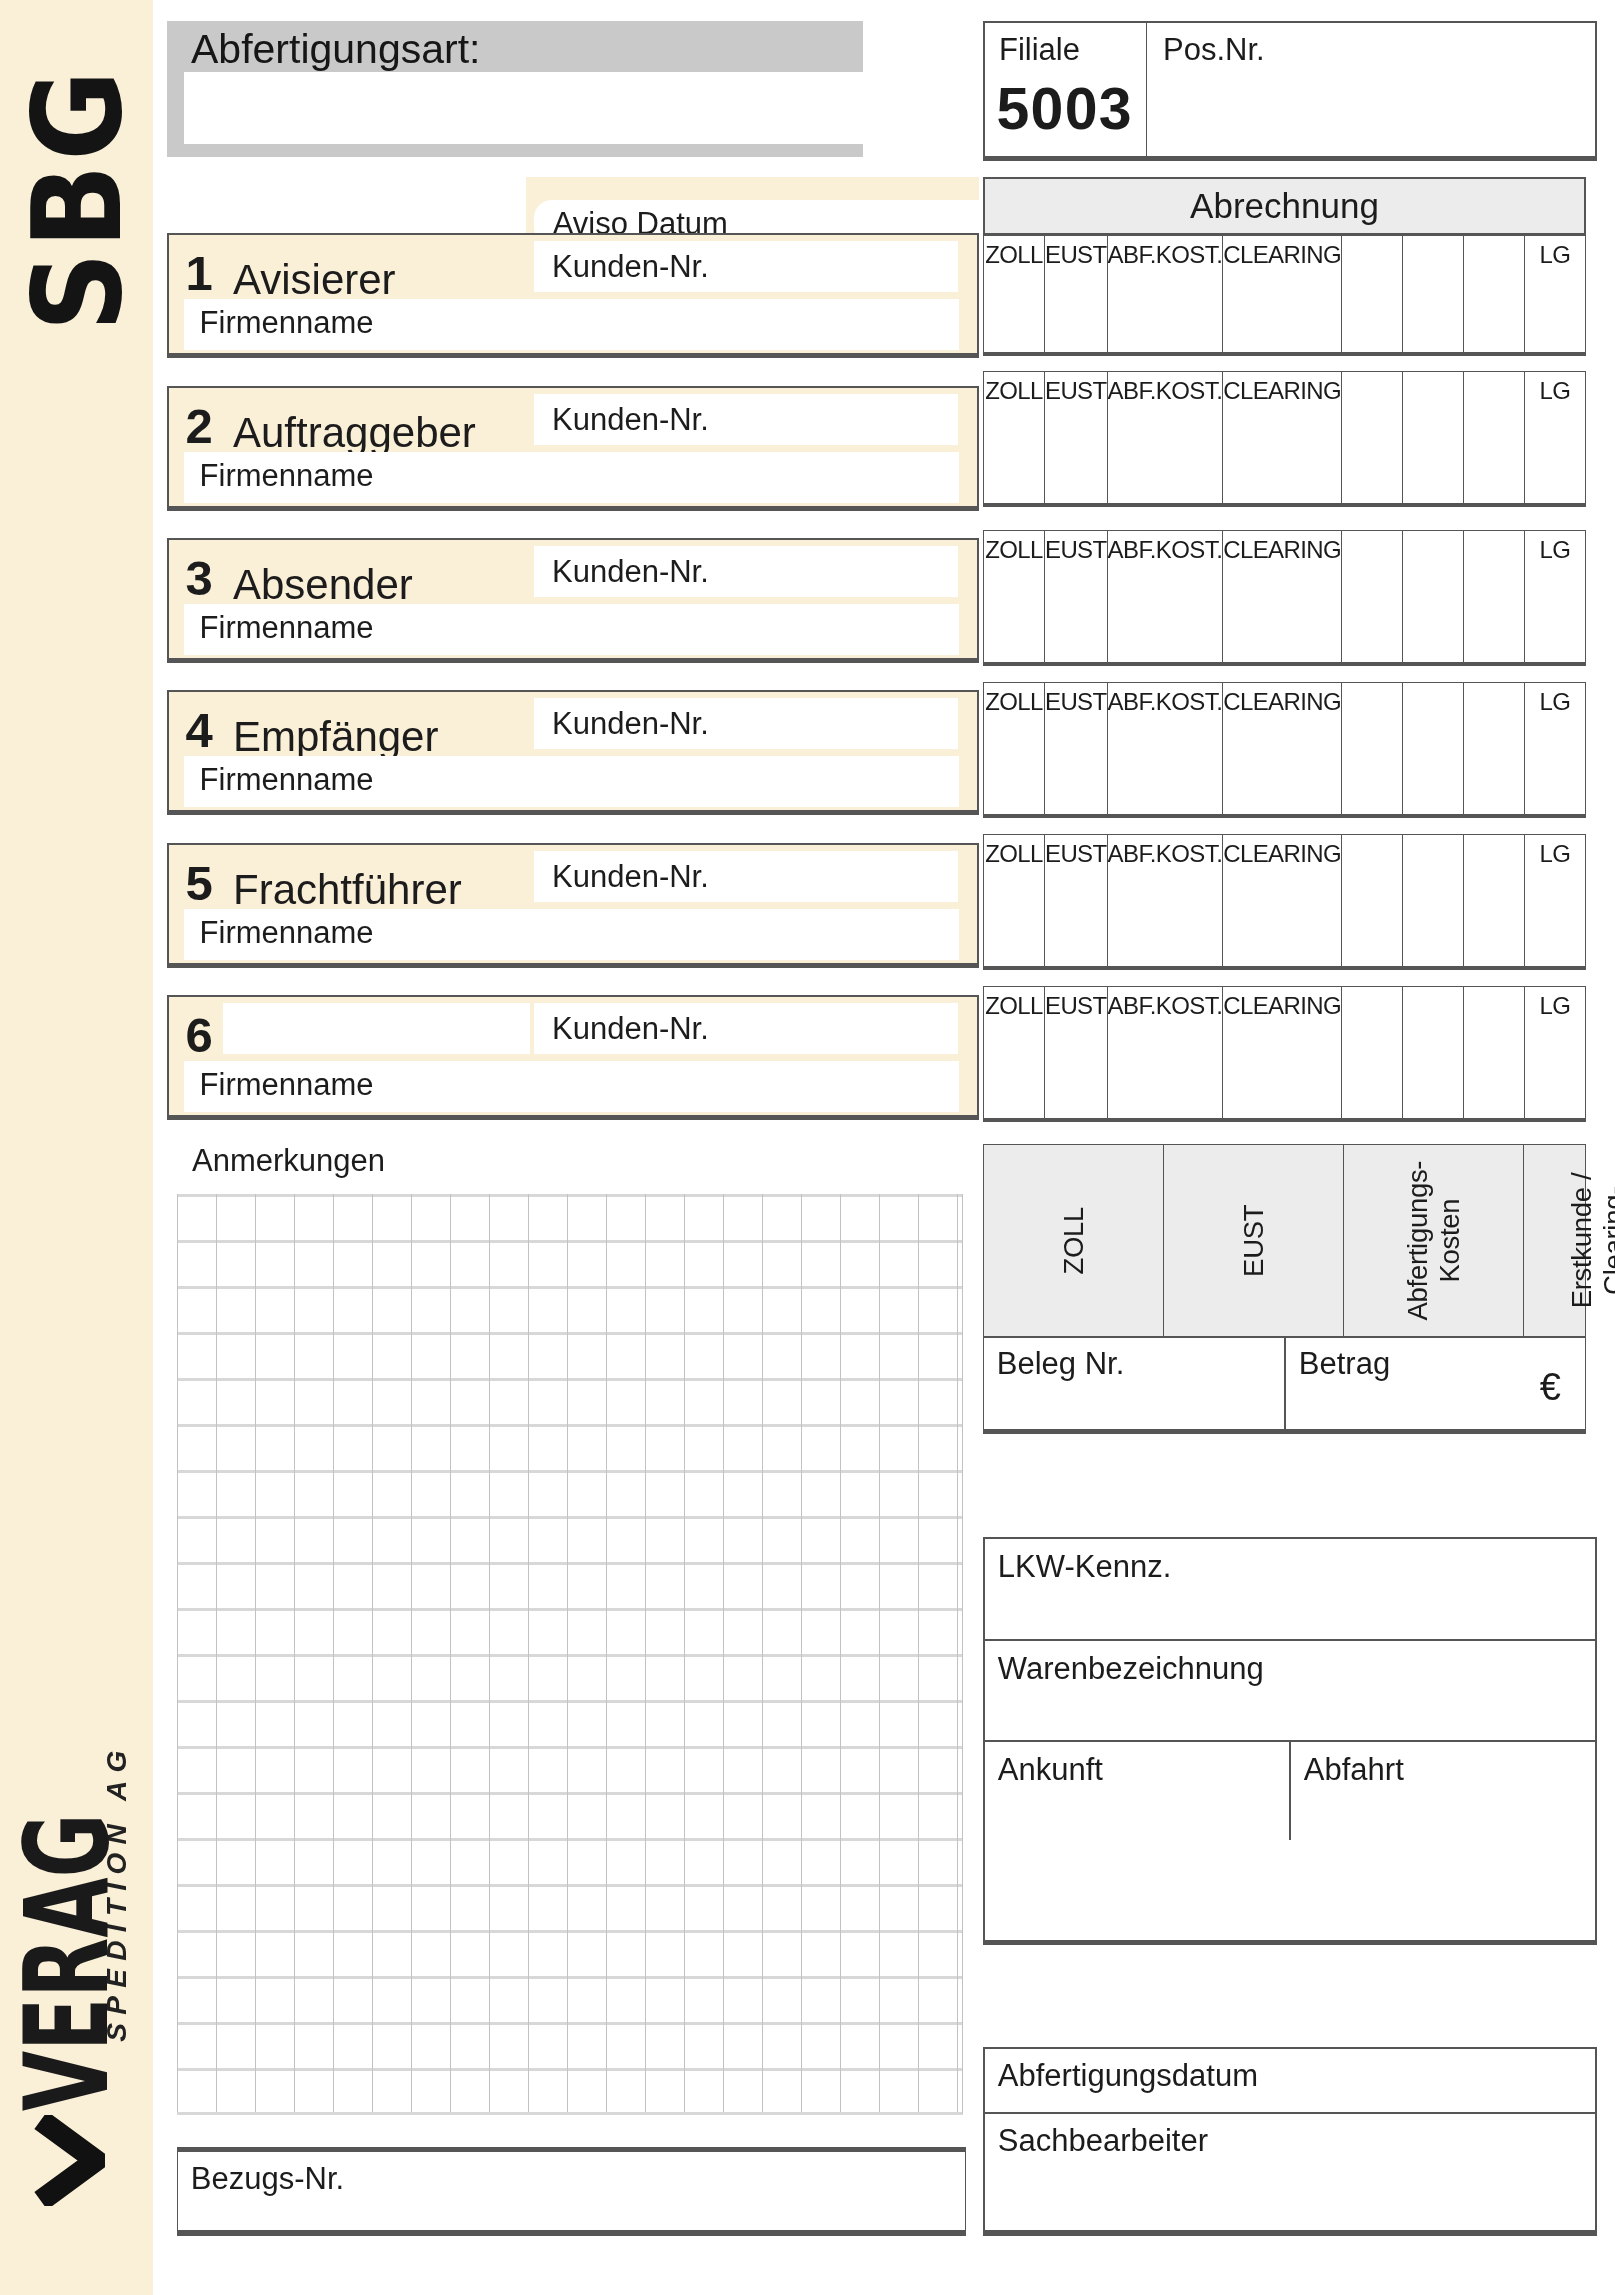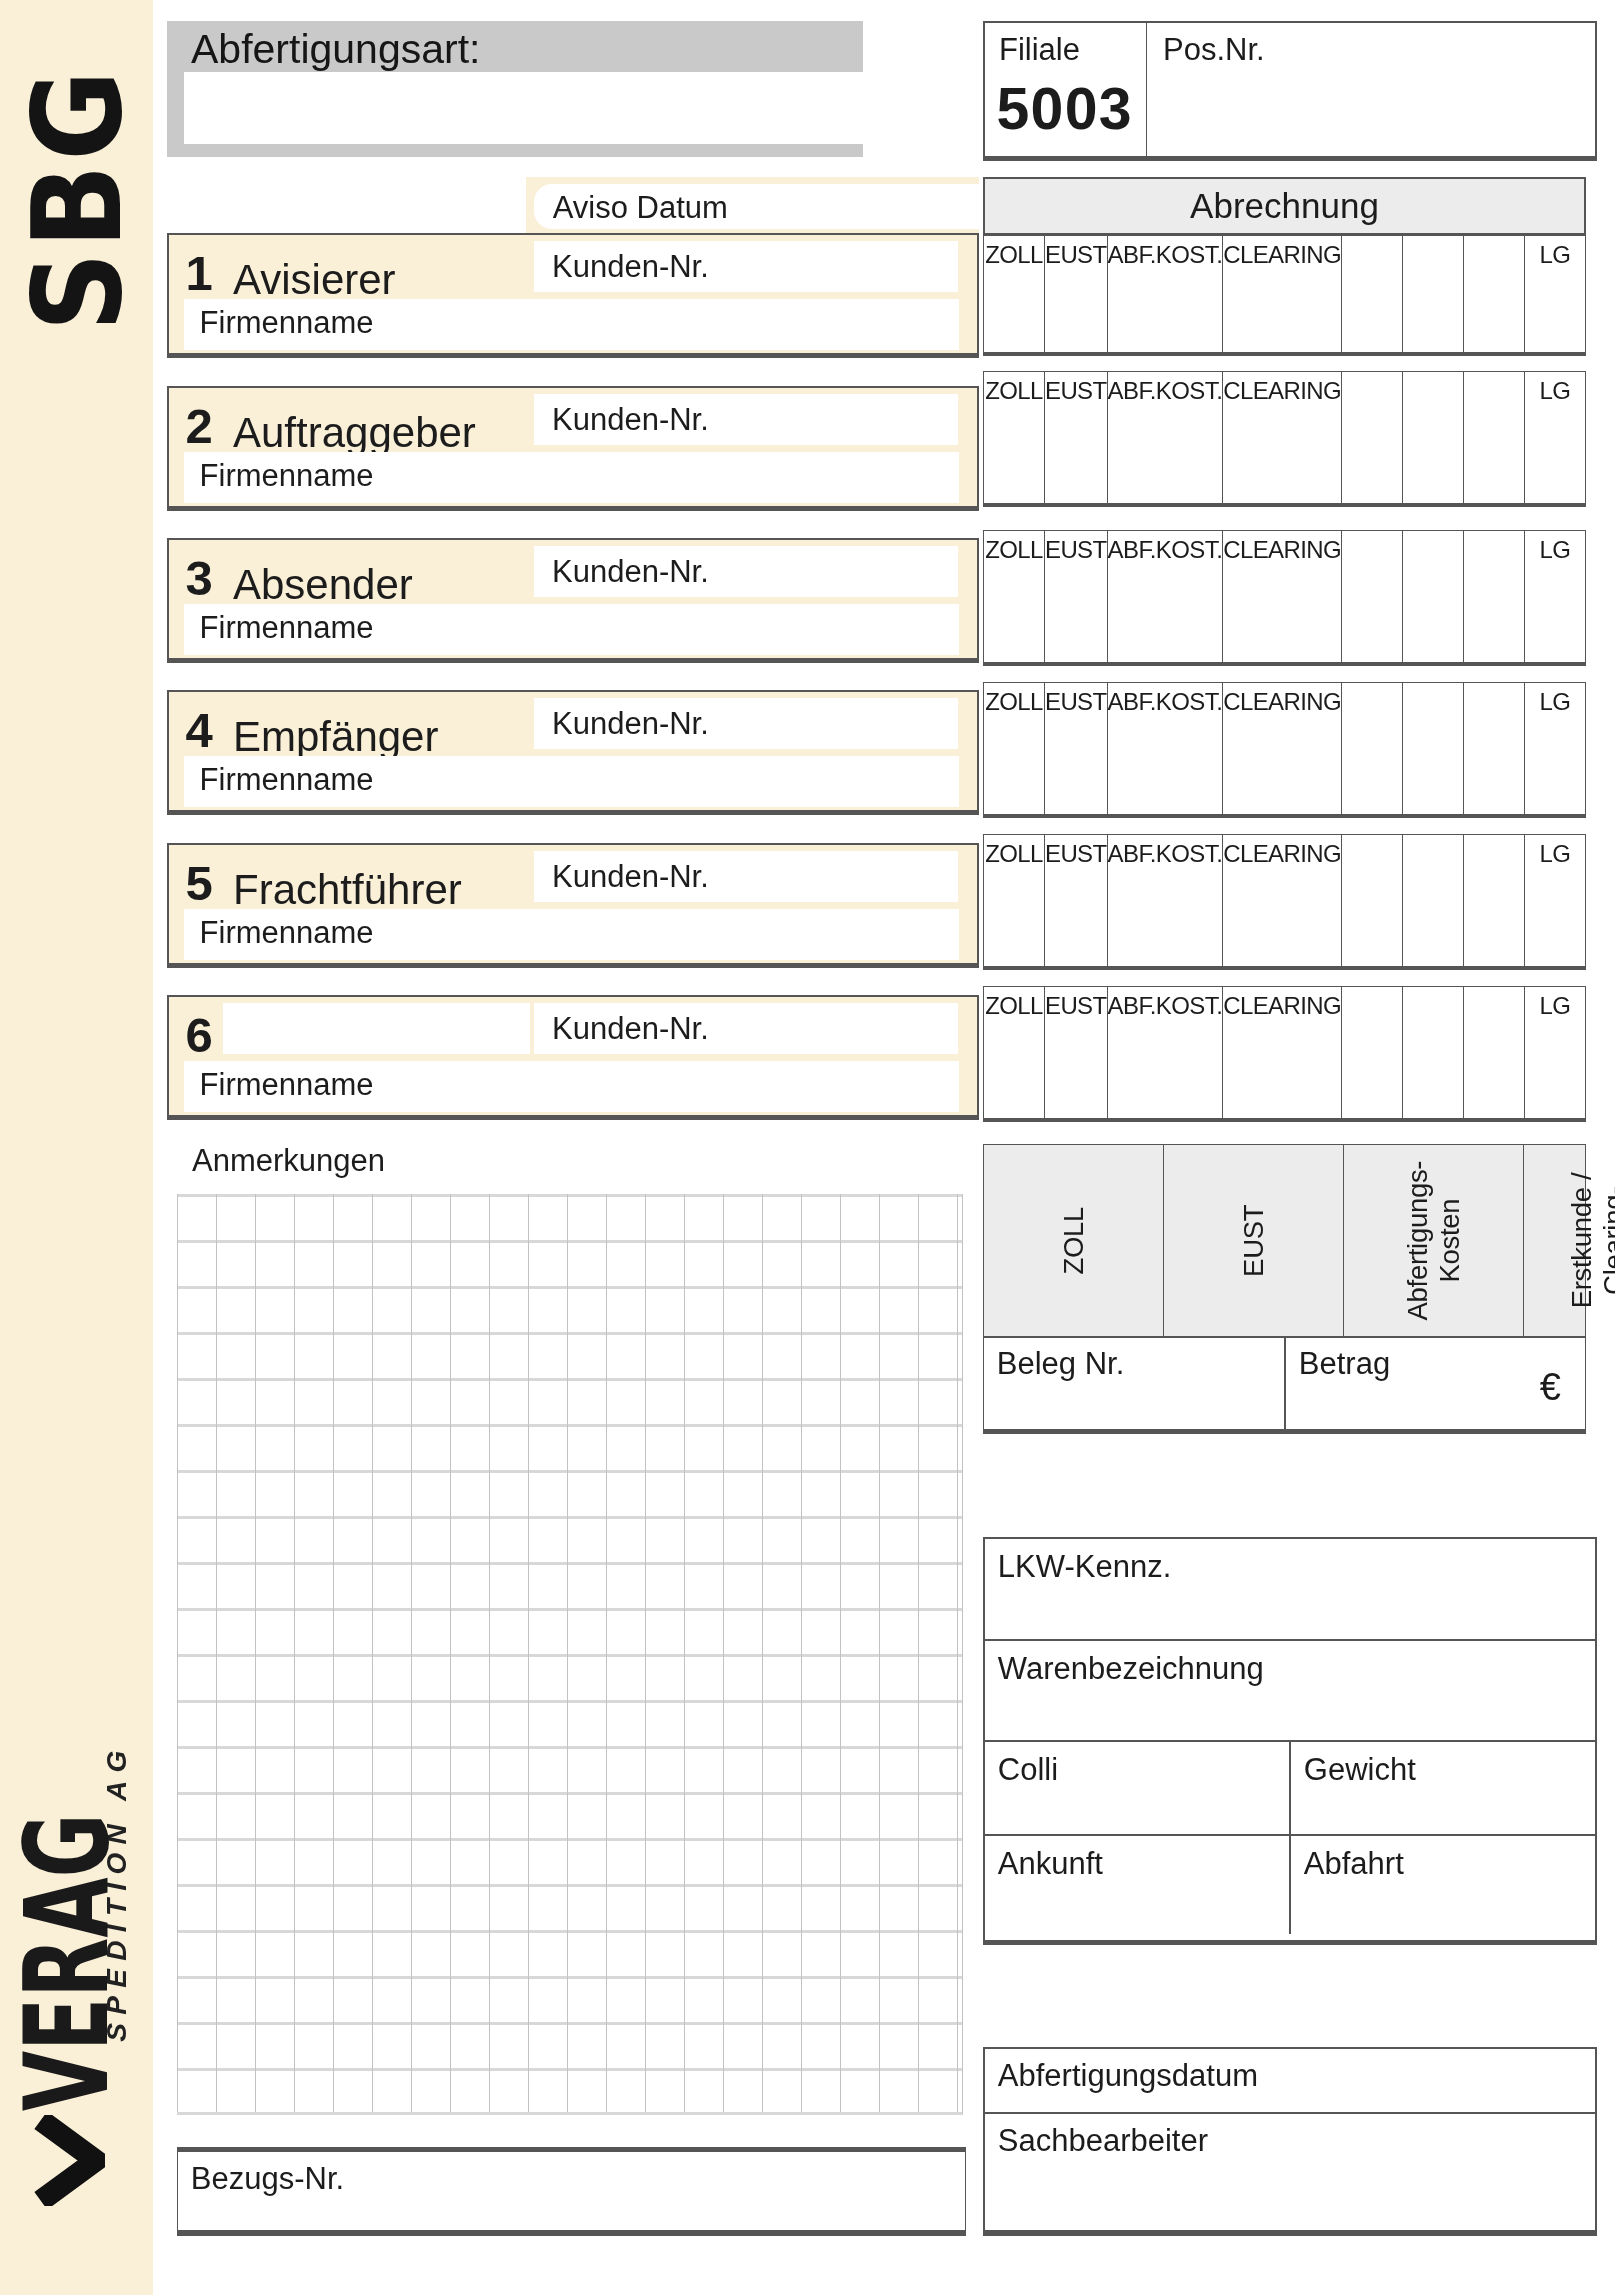--- a/index.html
+++ b/index.html
@@ -25,21 +25,21 @@
 
   .filiale-box { position:absolute; left:983px; top:20.5px; width:614px; height:140px; background:#fff; border:2.6px solid #555; border-bottom-width:5.8px; }
   .filiale-cell { position:absolute; left:0; top:0; width:162px; height:100%; border-right:1.9px solid #555; }
   .filiale-label { position:absolute; left:14px; top:9px; font-size:31px; }
   .filiale-value { position:absolute; left:11.5px; top:52px; font-size:59px; font-weight:700; letter-spacing:1.3px; }
   .posnr-cell { position:absolute; left:164px; top:0; right:0; height:100%; }
   .posnr-label { position:absolute; left:14px; top:9px; font-size:31px; }
 
   
   .aviso-strip { position:absolute; left:526px; top:177px; width:453px; height:56px; background:#FAF0D8; }
-  .aviso-input { position:absolute; left:7.7px; top:7px; width:505px; height:45px; background:#fff;border-radius:18px; }
+  .aviso-input { position:absolute; left:7.7px; top:23px; width:505px; height:45px; background:#fff;border-radius:18px; }
   .aviso-label { position:absolute; left:19px; top:6.4px; font-size:31px; }
 
   
   .section { position:absolute; left:167px; width:812px; height:125px; background:#FAF0D8; border:2.6px solid #555; border-bottom-width:5.1px; }
   .s1{top:233px;} .s2{top:386px;} .s3{top:538px;} .s4{top:690px;} .s5{top:843px;} .s6{top:995px;}
   .sec-num { position:absolute; left:16.6px; top:14px; font-size:49px; font-weight:700; line-height:1; }
   .sec-title { position:absolute; left:64px; top:18px; font-size:42px; line-height:1;margin-top:6px; }
   .kunden-box { position:absolute; left:365px; top:6.4px; width:424px; height:51px; background:#fff; }
   .kunden-label { position:absolute; left:18px; top:7.7px; font-size:31px; }
   .firma-box { position:absolute; left:15.3px; top:64px; width:775px; height:51px; background:#fff; }
@@ -295,28 +295,20 @@
   <div class="anm-label">Anmerkungen</div>
   <div class="anm-grid"></div>
 
   <div class="cargo">
     <div class="band band-lkw">
       <div class="lbl">LKW-Kennz.</div>
     </div>
     <div class="band band-waren">
       <div class="lbl">Warenbezeichnung</div>
     </div>
-    <div class="band band-colli">
-      <div class="half-l">
-        <div class="lbl">Colli</div>
-      </div>
-      <div class="half-r">
-        <div class="lbl">Gewicht</div>
-      </div>
-    </div>
     <div class="band band-ank">
       <div class="half-l">
         <div class="lbl">Ankunft</div>
       </div>
       <div class="half-r">
         <div class="lbl">Abfahrt</div>
       </div>
     </div>
   </div>
 

